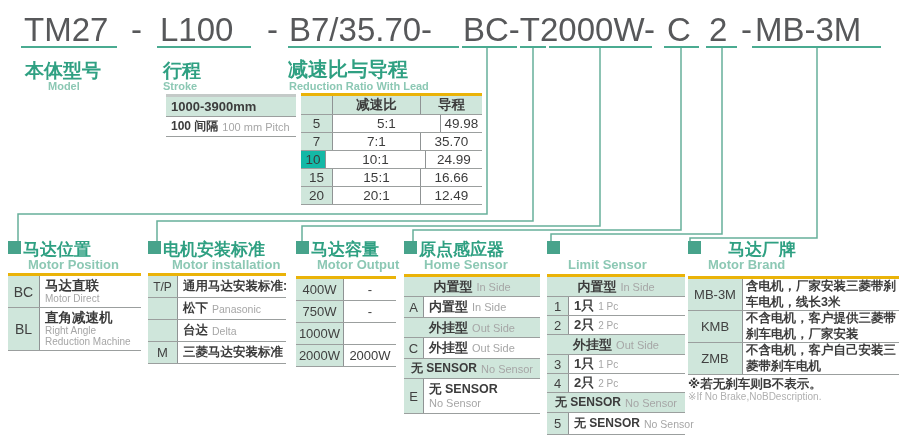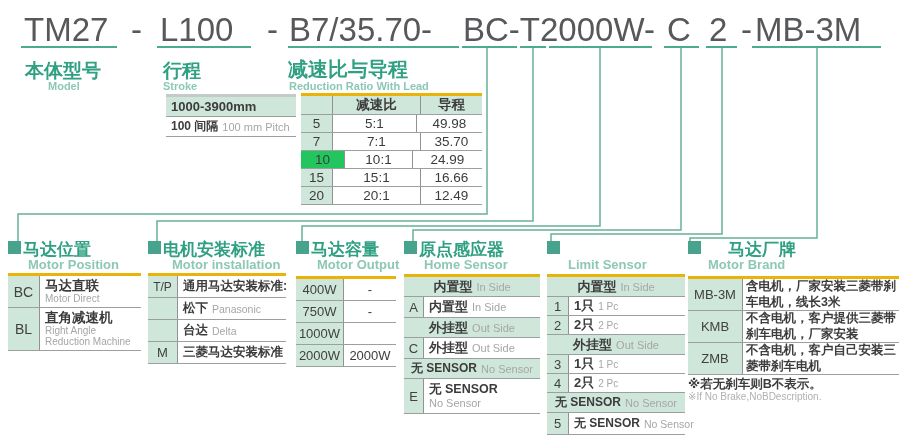--- a/index.html
+++ b/index.html
@@ -101,31 +101,31 @@
   <div class="h-en-top" style="left:289px;top:80px">Reduction Ratio With Lead</div>
 
   <div class="tbl" style="left:301px;top:93px;width:181px">
     <div class="trow" style="height:19px">
       <div class="rcell" style="width:32px;background:#cfe6db"></div>
       <div class="rcell" style="width:88px;background:#cfe6db;font-weight:bold">减速比</div>
       <div class="rcell" style="flex:1;background:#cfe6db;font-weight:bold">导程</div>
     </div>
     <div class="trow" style="height:18px">
       <div class="rcell" style="width:32px;background:#cfe6db">5</div>
-      <div class="rcell" style="width:84px">5:1</div>
+      <div class="rcell" style="width:108px">5:1</div>
       <div class="rcell" style="flex:1">49.98</div>
     </div>
     <div class="trow" style="height:18px">
       <div class="rcell" style="width:32px;background:#cfe6db">7</div>
       <div class="rcell" style="width:88px">7:1</div>
       <div class="rcell" style="flex:1">35.70</div>
     </div>
     <div class="trow" style="height:18px">
-      <div class="rcell" style="width:44px;background:#22c55e">10</div>
-      <div class="rcell" style="width:68px">10:1</div>
+      <div class="rcell" style="width:25px;background:#14b8a6">10</div>
+      <div class="rcell" style="width:100px">10:1</div>
       <div class="rcell" style="flex:1">24.99</div>
     </div>
     <div class="trow" style="height:18px">
       <div class="rcell" style="width:32px;background:#cfe6db">15</div>
       <div class="rcell" style="width:88px">15:1</div>
       <div class="rcell" style="flex:1">16.66</div>
     </div>
     <div class="trow" style="height:18px">
       <div class="rcell" style="width:32px;background:#cfe6db">20</div>
       <div class="rcell" style="width:88px">20:1</div>

